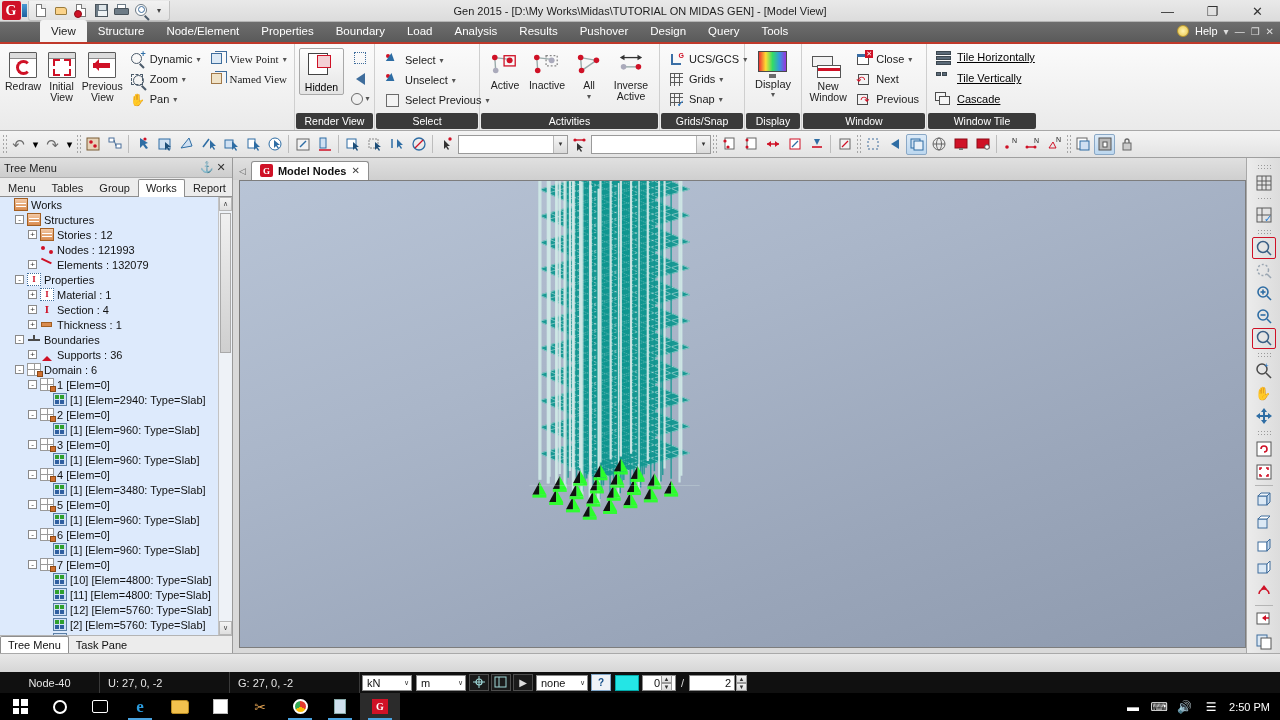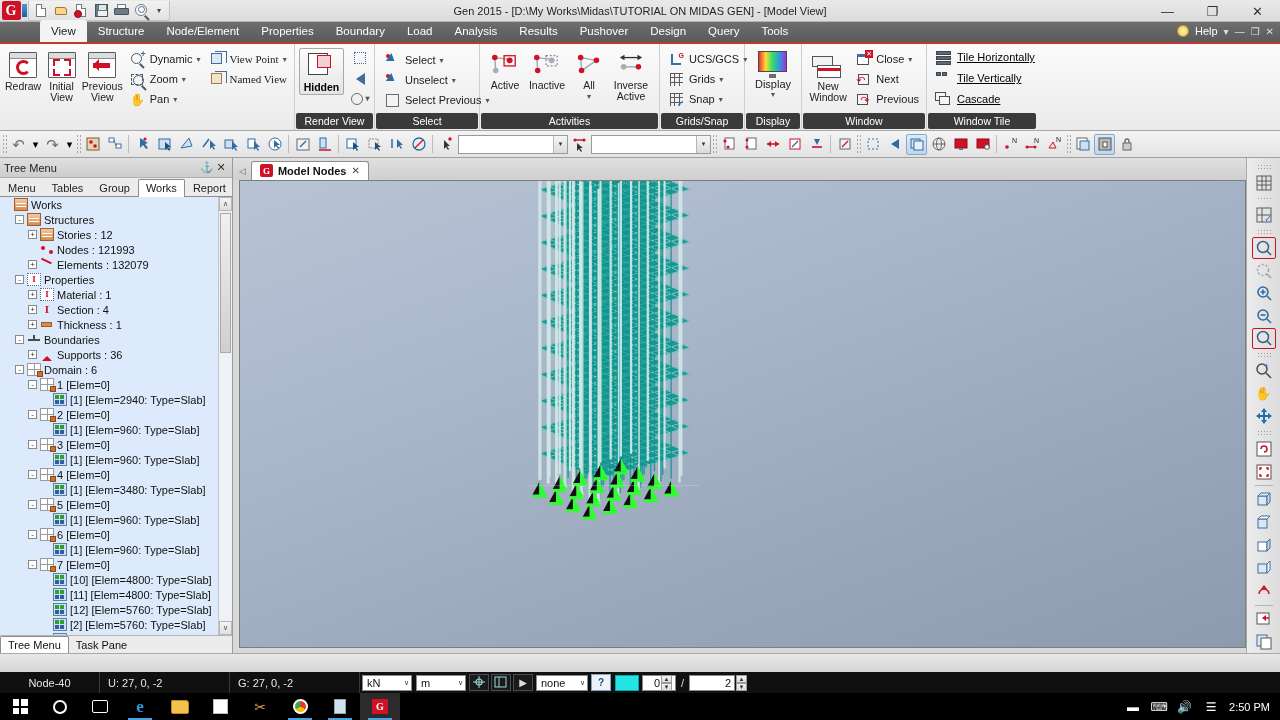--- a/index.html
+++ b/index.html
@@ -403,21 +403,21 @@
             <span class="si">
                 <span class="cube" style="background:#f0e3c8;border-color:#a1794a;"></span>
               </span>
             <span>Named View</span>
           </div>
         </div>
       </div>
     </div>
 
     <div class="rgroup" style="width:80px">
-      <div class="gbody" style="gap:7px;font-weight:bold;">
+      <div class="gbody" style="gap:7px;">
         <div class="hiddenbtn">
           <span class="ic">
               <span class="sheet"></span>
               <span class="sheet2"></span>
             </span>
           <span style="font-size:10.5px">Hidden</span>
         </div>
         <div class="vsmallcol">
           <div class="vsi">
               <span class="sqico"></span>

